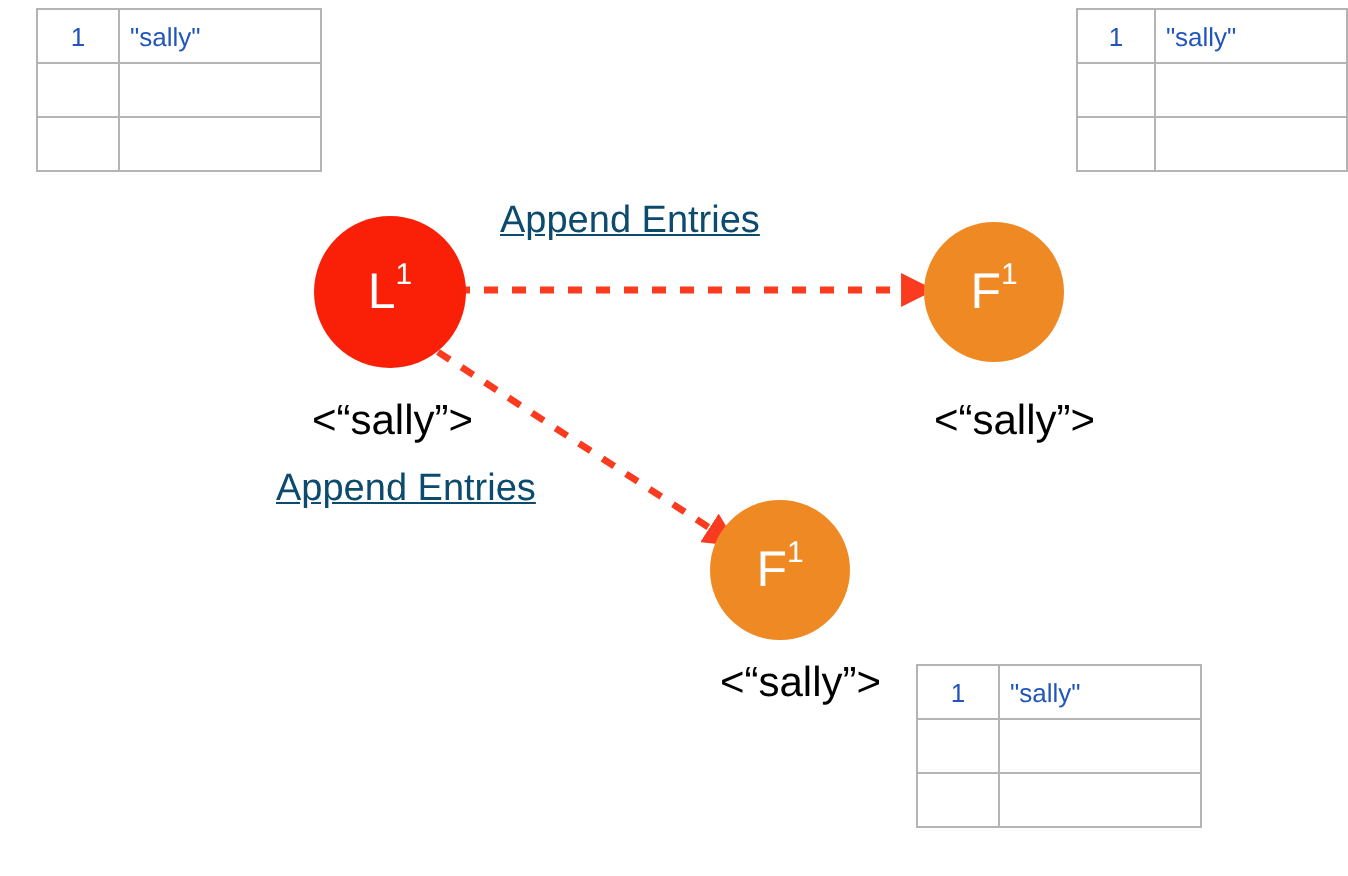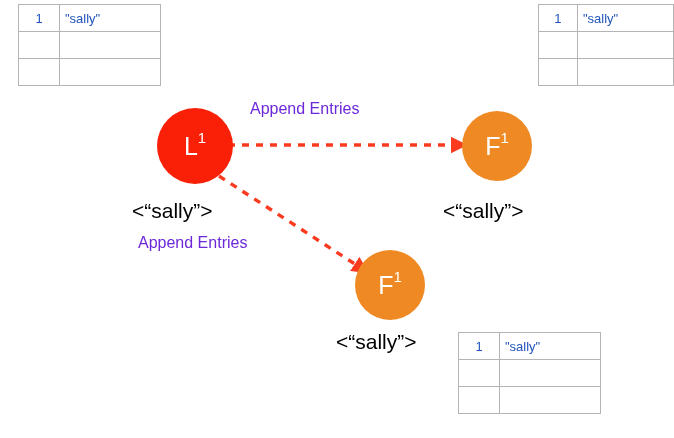--- a/index.html
+++ b/index.html
@@ -103,26 +103,28 @@
   }
 
   
   .lbl {
     position: absolute;
     font-family: "Liberation Sans", sans-serif;
     white-space: nowrap;
     line-height: 1;
   }
   .lbl-append {
-    color: #6d28d9;
-    font-size: 16px;
+    color: #0c4a6e;
+    font-size: 19px;
+    text-decoration: underline;
   }
   .lbl-sally {
     color: #000000;
     font-size: 21px;
+    margin-left: 24px;
   }
 
   #label-append-1 { left: 250px; top: 101px; }
   #label-append-2 { left: 138px; top: 235px; }
 
   #label-sally-leader     { left: 132px; top: 200px; }
   #label-sally-follower-1 { left: 443px; top: 200px; }
   #label-sally-follower-2 { left: 336px; top: 331px; }
 </style>
 </head>

